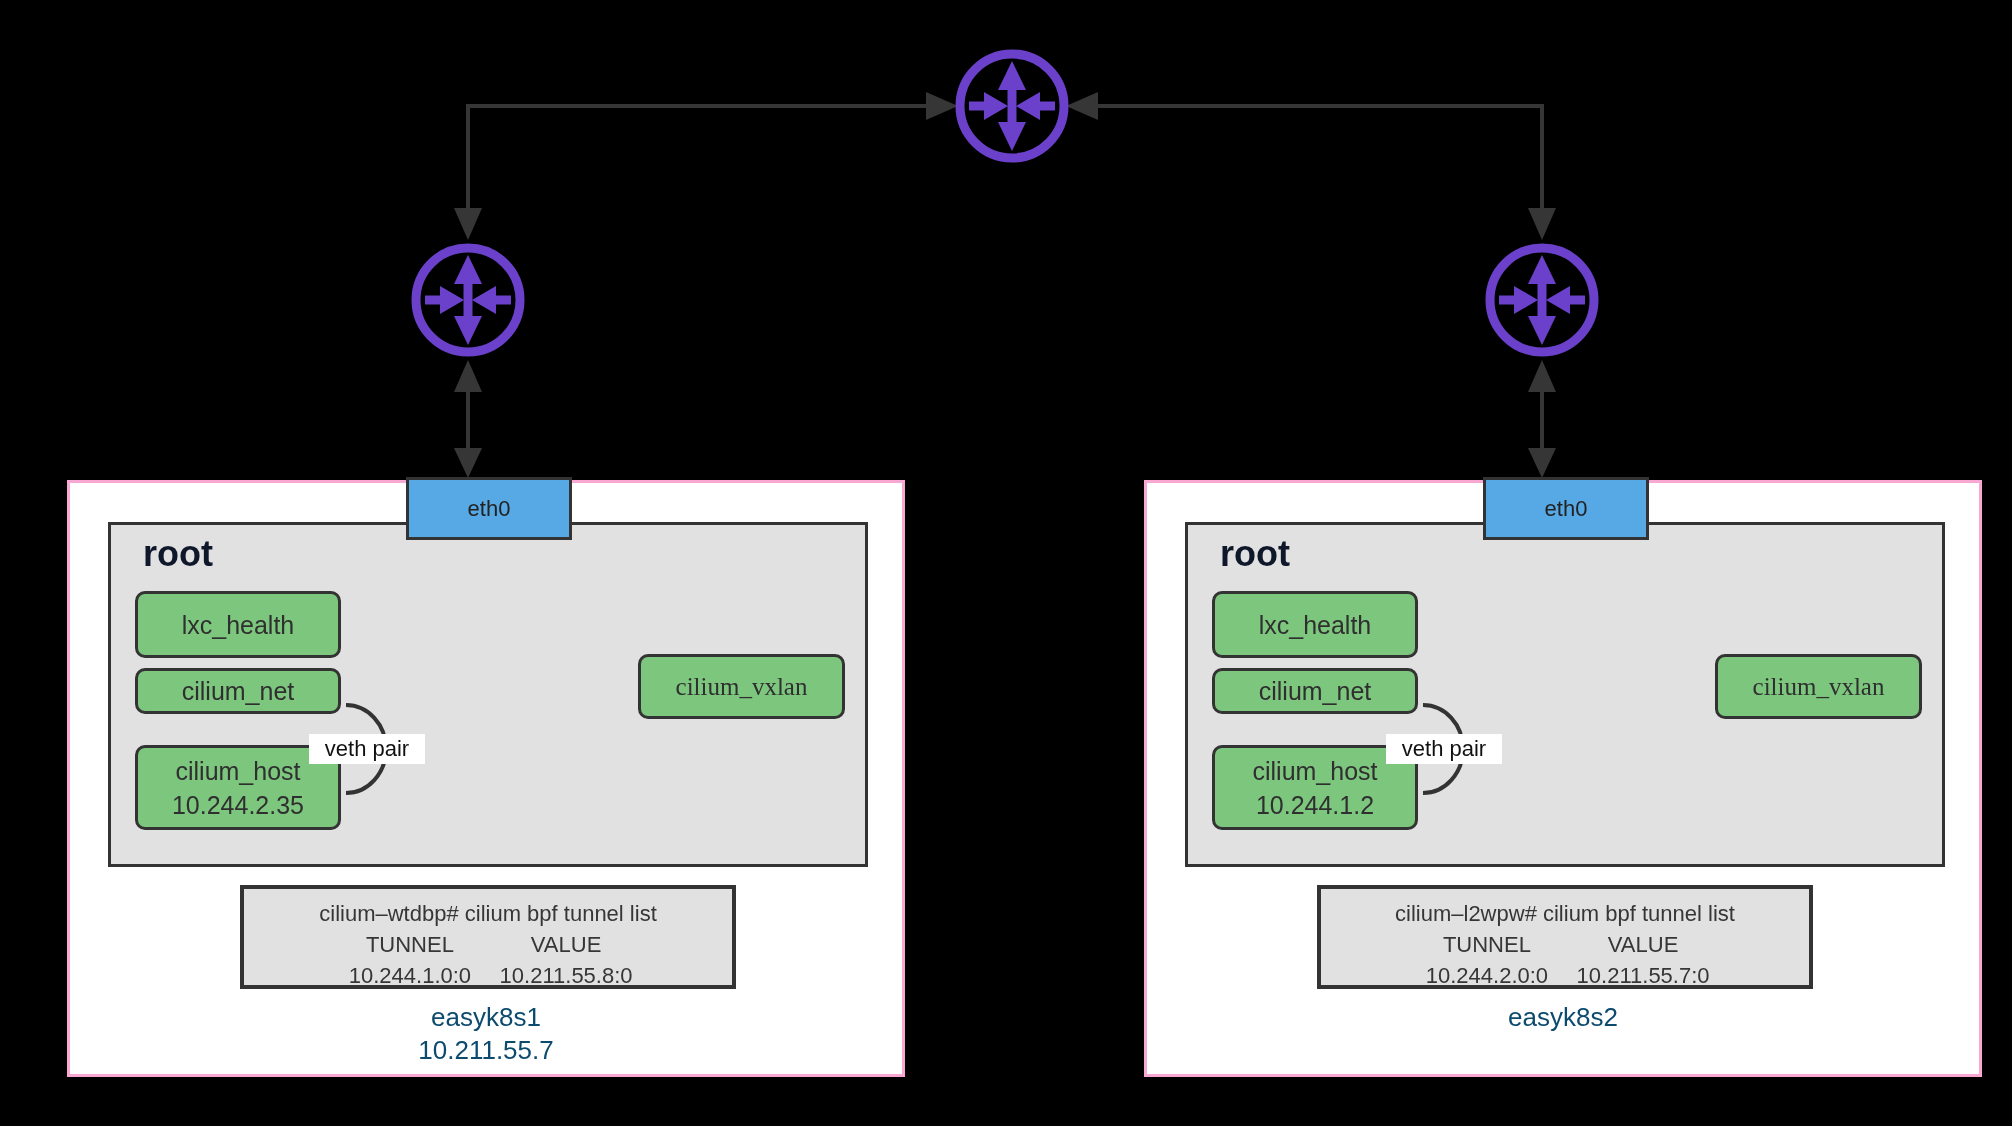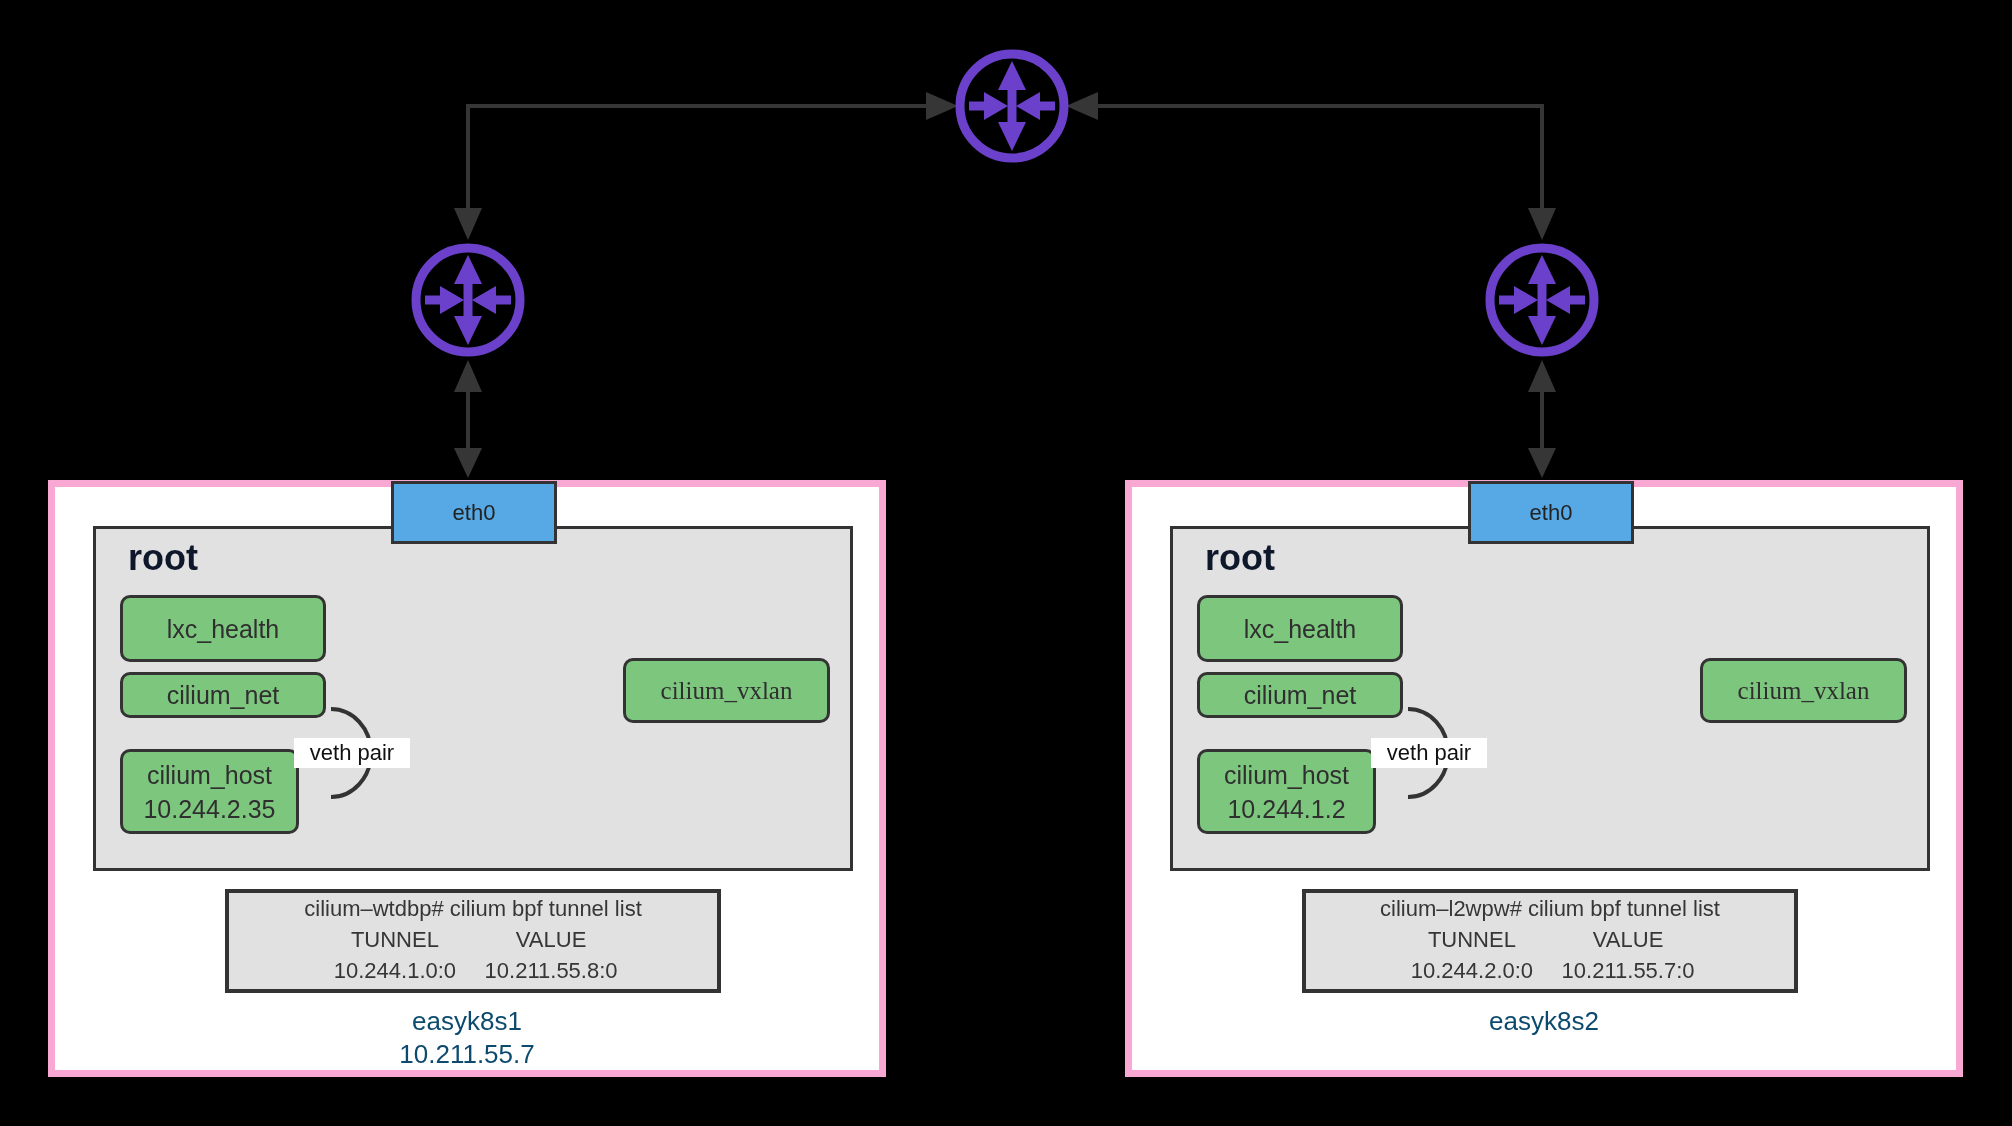--- a/index.html
+++ b/index.html
@@ -3,21 +3,21 @@
 <meta charset="utf-8">
 <style>
   html,body{margin:0;padding:0;background:#000;}
   .canvas{
     position:relative;width:2012px;height:1126px;background:#000;
     font-family:"Liberation Sans","DejaVu Sans",sans-serif;color:#333;overflow:hidden;
   }
   svg.overlay{position:absolute;left:0;top:0;z-index:1;}
   .node{
     position:absolute;top:480px;width:838px;height:597px;
-    background:#fff;border:7px solid #f9a8d4;box-sizing:border-box;z-index:2;
+    background:#fff;border:3px solid #f9a8d4;box-sizing:border-box;z-index:2;margin-left:19px;
   }
   .node.left{left:48px;}
   .node.right{left:1125px;}
   .nic{
     position:absolute;left:336px;top:-6px;width:166px;height:63px;
     background:#57a9e6;border:3px solid #333;box-sizing:border-box;
     display:flex;align-items:center;justify-content:center;
     font-size:22px;color:#222;z-index:6;
   }
   .rootbox{
@@ -25,31 +25,31 @@
     background:#e1e1e1;border:3px solid #333;box-sizing:border-box;z-index:3;
   }
   .root-label{position:absolute;left:32px;top:8px;font-size:36px;color:#0f172a;font-weight:bold;}
   .iface{
     position:absolute;background:#7dc67e;border:3px solid #333;border-radius:10px;
     box-sizing:border-box;display:flex;flex-direction:column;align-items:center;justify-content:center;
     font-size:25px;color:#2f2f2f;z-index:4;text-align:center;line-height:34px;
   }
   .iface.lxc   {left:65px;top:108px;width:206px;height:67px;}
   .iface.net   {left:65px;top:185px;width:206px;height:46px;}
-  .iface.host  {left:65px;top:262px;width:179px;height:85px;}
+  .iface.host  {left:65px;top:262px;width:206px;height:85px;}
   .iface.vxlan {left:568px;top:171px;width:207px;height:65px;font-family:Liberation Serif, serif;}
   svg.veth-arc{position:absolute;left:262px;top:211px;z-index:5;}
   .veth-label{
     position:absolute;left:239px;top:251px;width:116px;height:30px;z-index:6;
     background:#fff;color:#111;font-size:22px;display:flex;align-items:center;justify-content:center;
   }
   .tunnel{
     position:absolute;left:170px;top:402px;width:496px;height:104px;
     background:#e1e1e1;border:4px solid #333;box-sizing:border-box;
-    font-size:22px;color:#363636;padding-top:1px;z-index:4;
+    font-size:22px;color:#363636;padding-top:10px;z-index:4;
   }
   .t-cmd{text-align:center;line-height:30px;}
   .t-grid{
     width:64%;margin:0 auto;display:grid;grid-template-columns:1fr 1fr;
     text-align:center;line-height:31px;
   }
   .nodelabel{
     position:absolute;left:0;top:518px;width:100%;text-align:center;
     font-size:26px;color:#0c4a6e;line-height:33px;z-index:4;
   }

